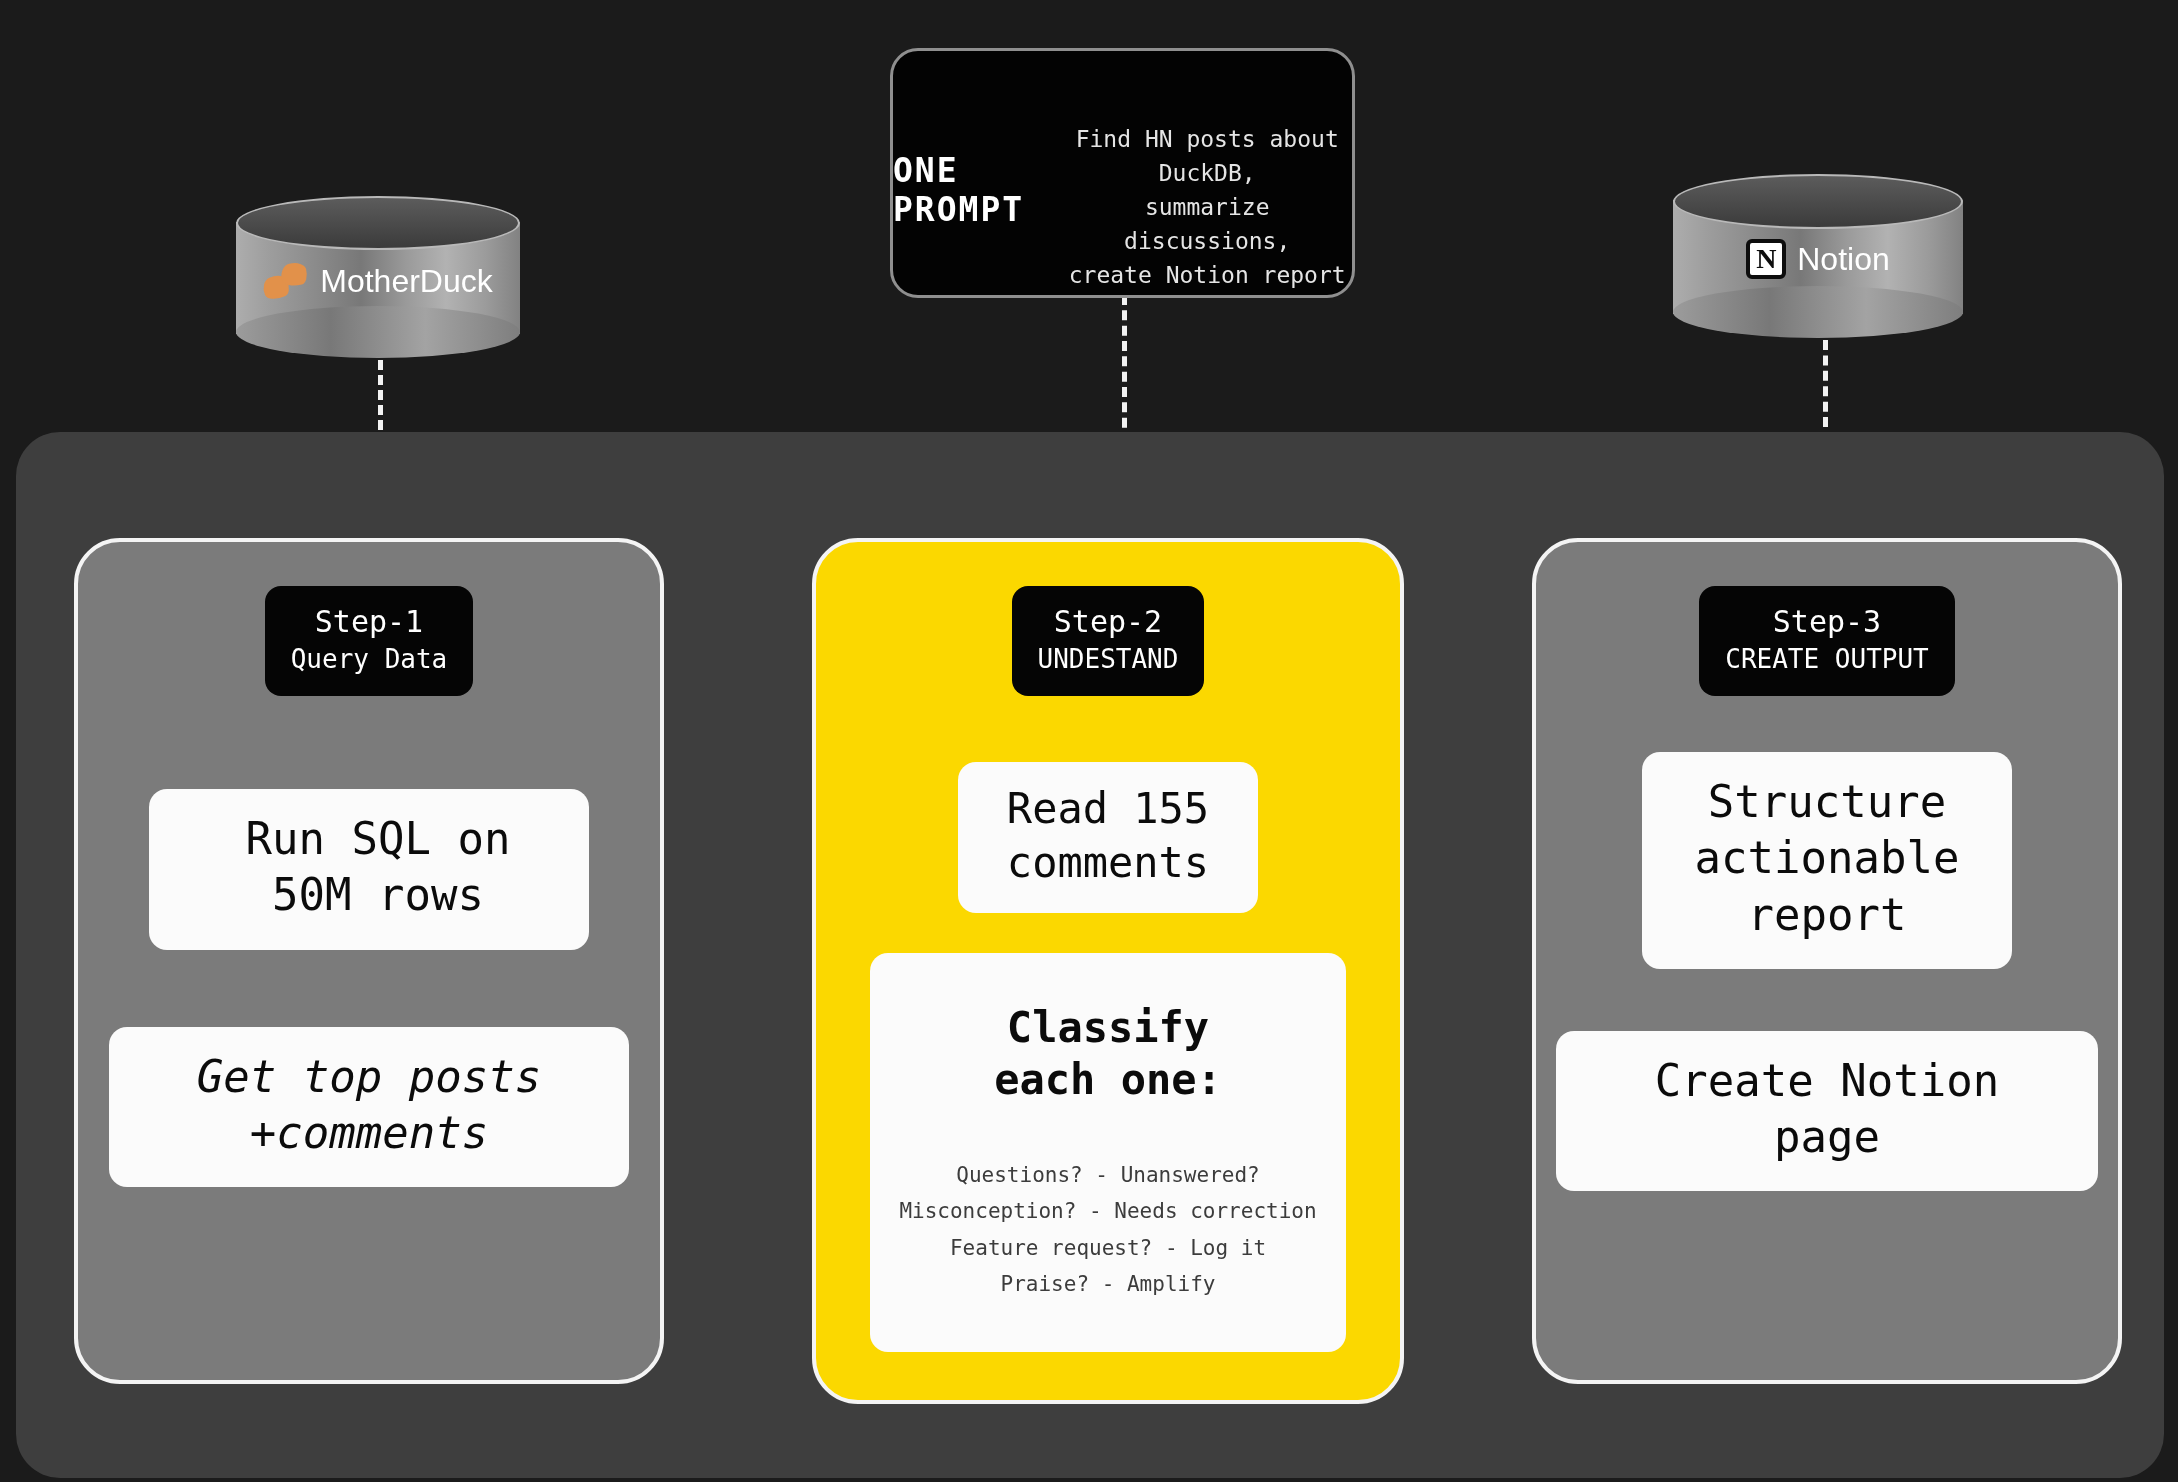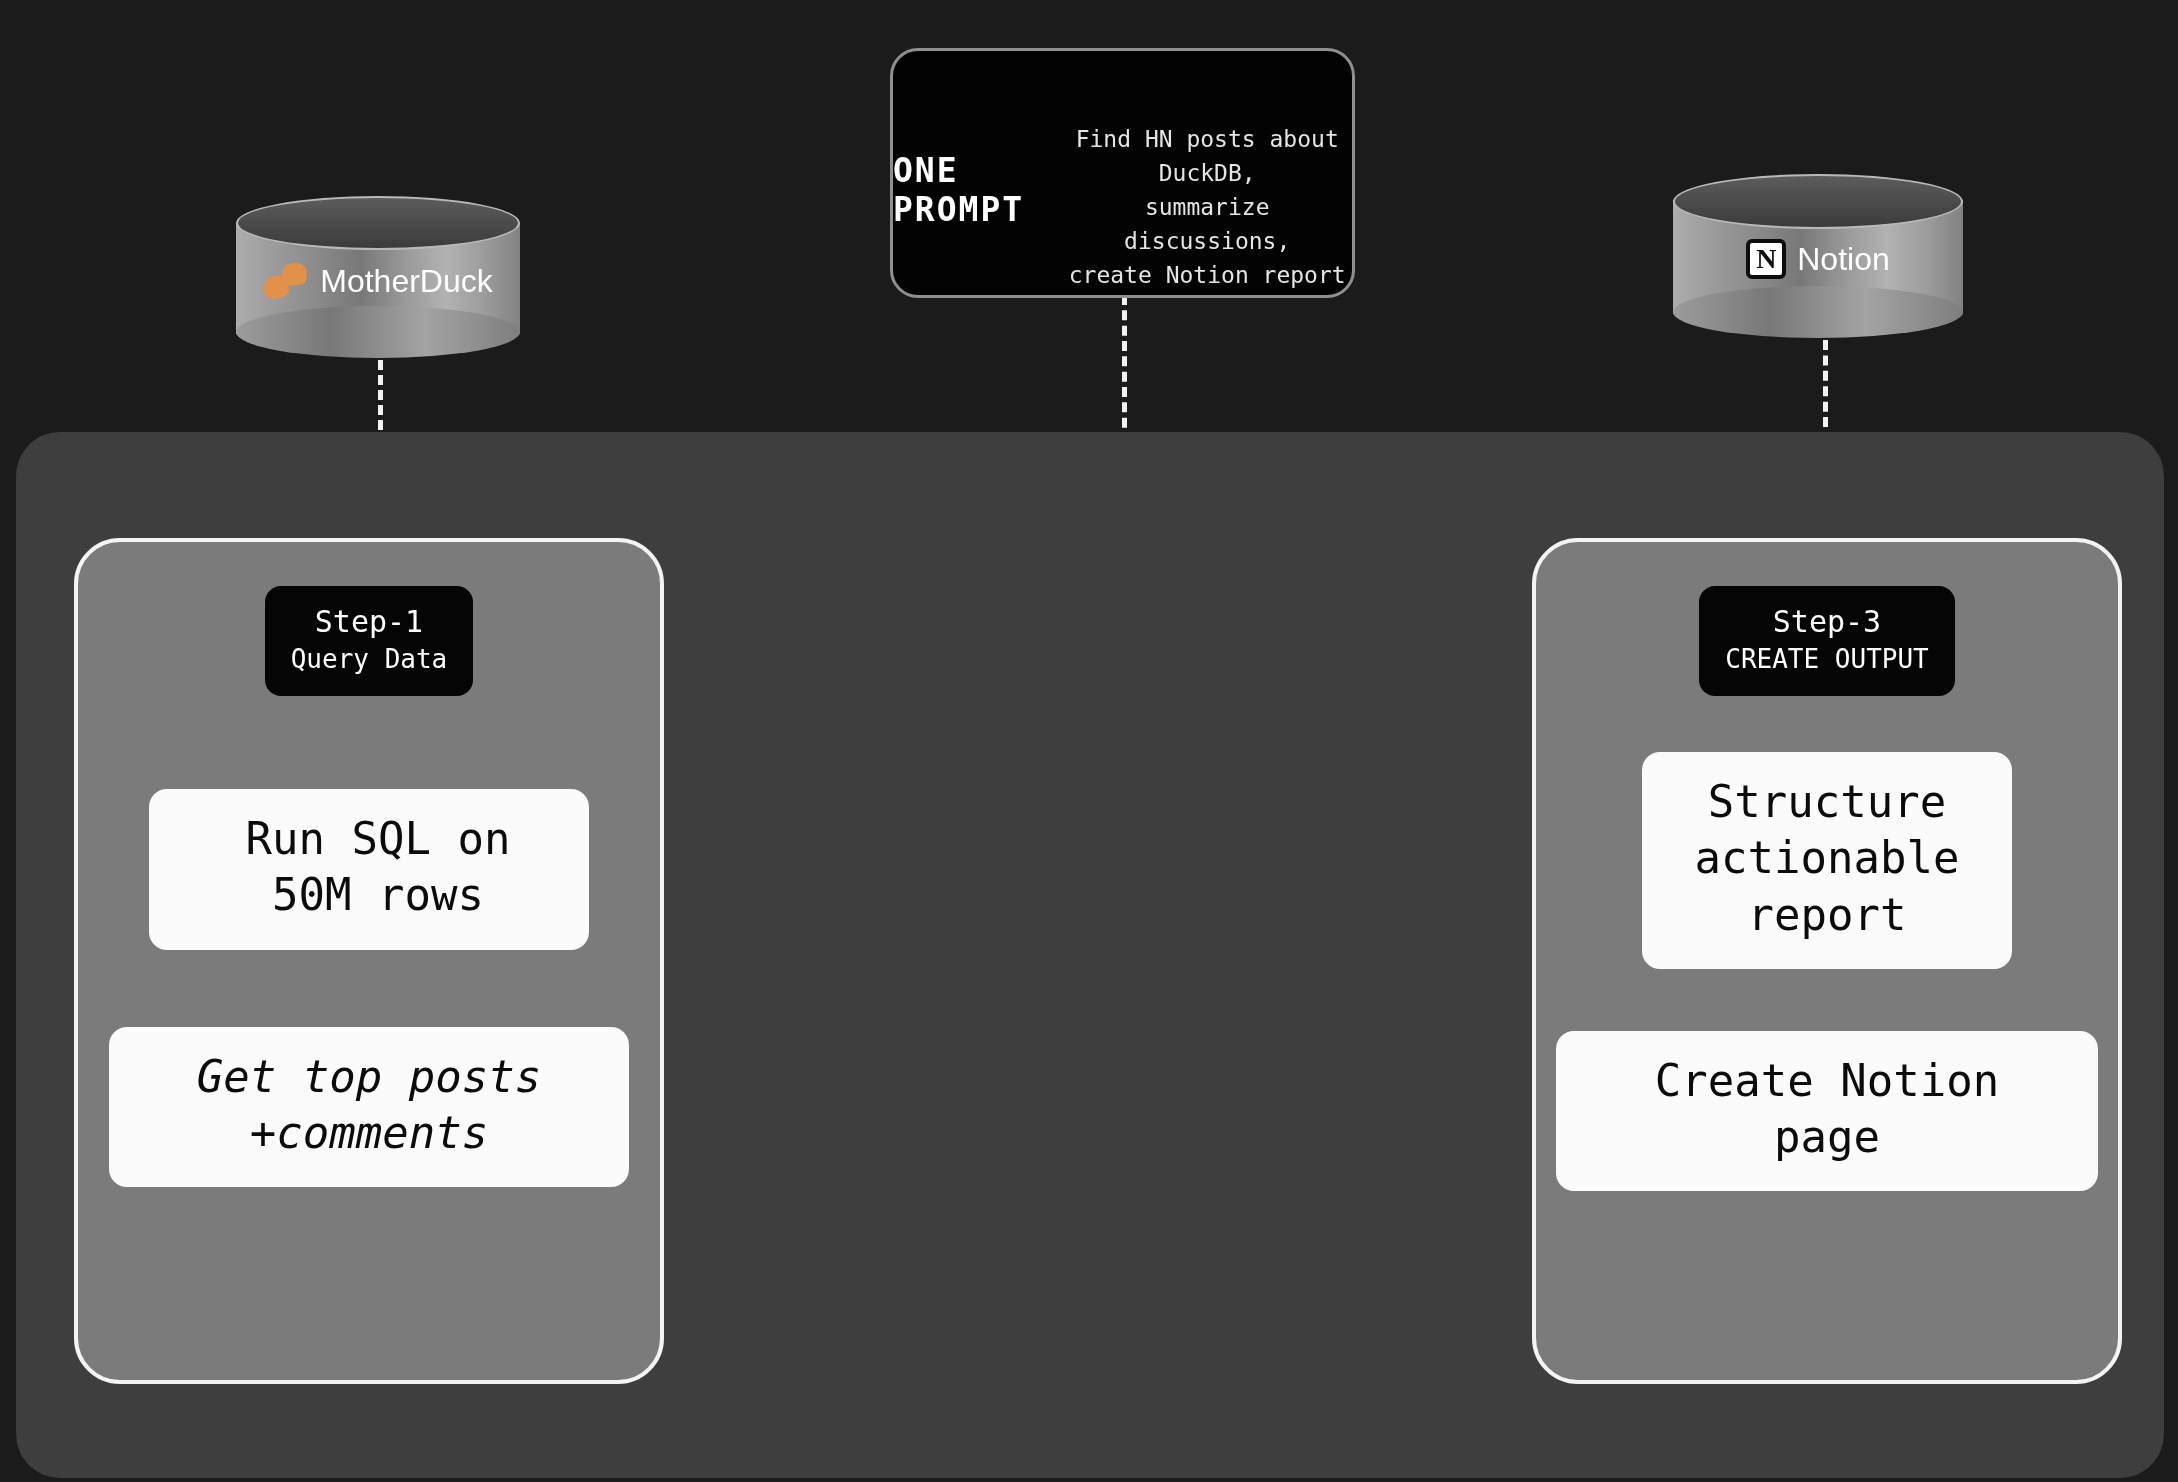--- a/index.html
+++ b/index.html
@@ -274,20 +274,36 @@
     <div class="step-badge">
       <span class="step-badge-number">Step-1</span>
       <span class="step-badge-name">Query Data</span>
     </div>
     <div class="step-card card-big" id="card-run-sql">Run SQL on
 50M rows</div>
     <div class="step-card card-big" id="card-get-posts">Get top posts
 +comments</div>
   </div>
 
+  <div class="step-column yellow" id="step-column-2">
+    <div class="step-badge">
+      <span class="step-badge-number">Step-2</span>
+      <span class="step-badge-name">UNDESTAND</span>
+    </div>
+    <div class="step-card" id="card-read-comments">Read 155
+comments</div>
+    <div class="step-card" id="card-classify">
+      <div id="classify-title">Classify
+each one:</div>
+      <div id="classify-rules">Questions? - Unanswered?
+Misconception? - Needs correction
+Feature request? - Log it
+Praise? - Amplify</div>
+    </div>
+  </div>
 
   <div class="step-column gray" id="step-column-3">
     <div class="step-badge">
       <span class="step-badge-number">Step-3</span>
       <span class="step-badge-name">CREATE OUTPUT</span>
     </div>
     <div class="step-card card-big" id="card-structure">Structure
 actionable
 report</div>
     <div class="step-card card-big" id="card-create-page">Create Notion

